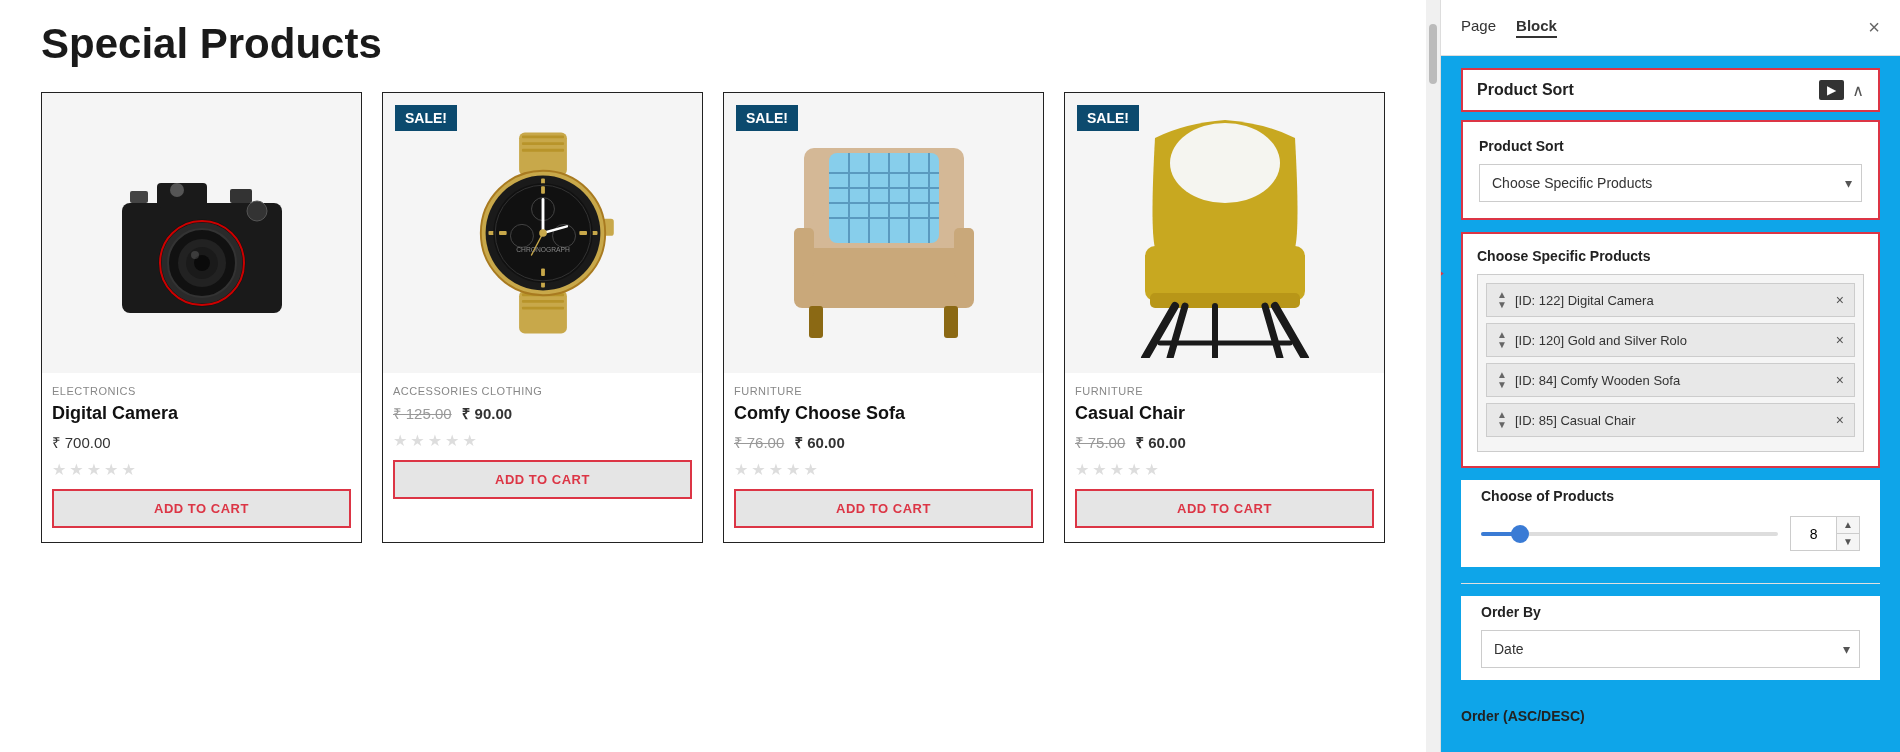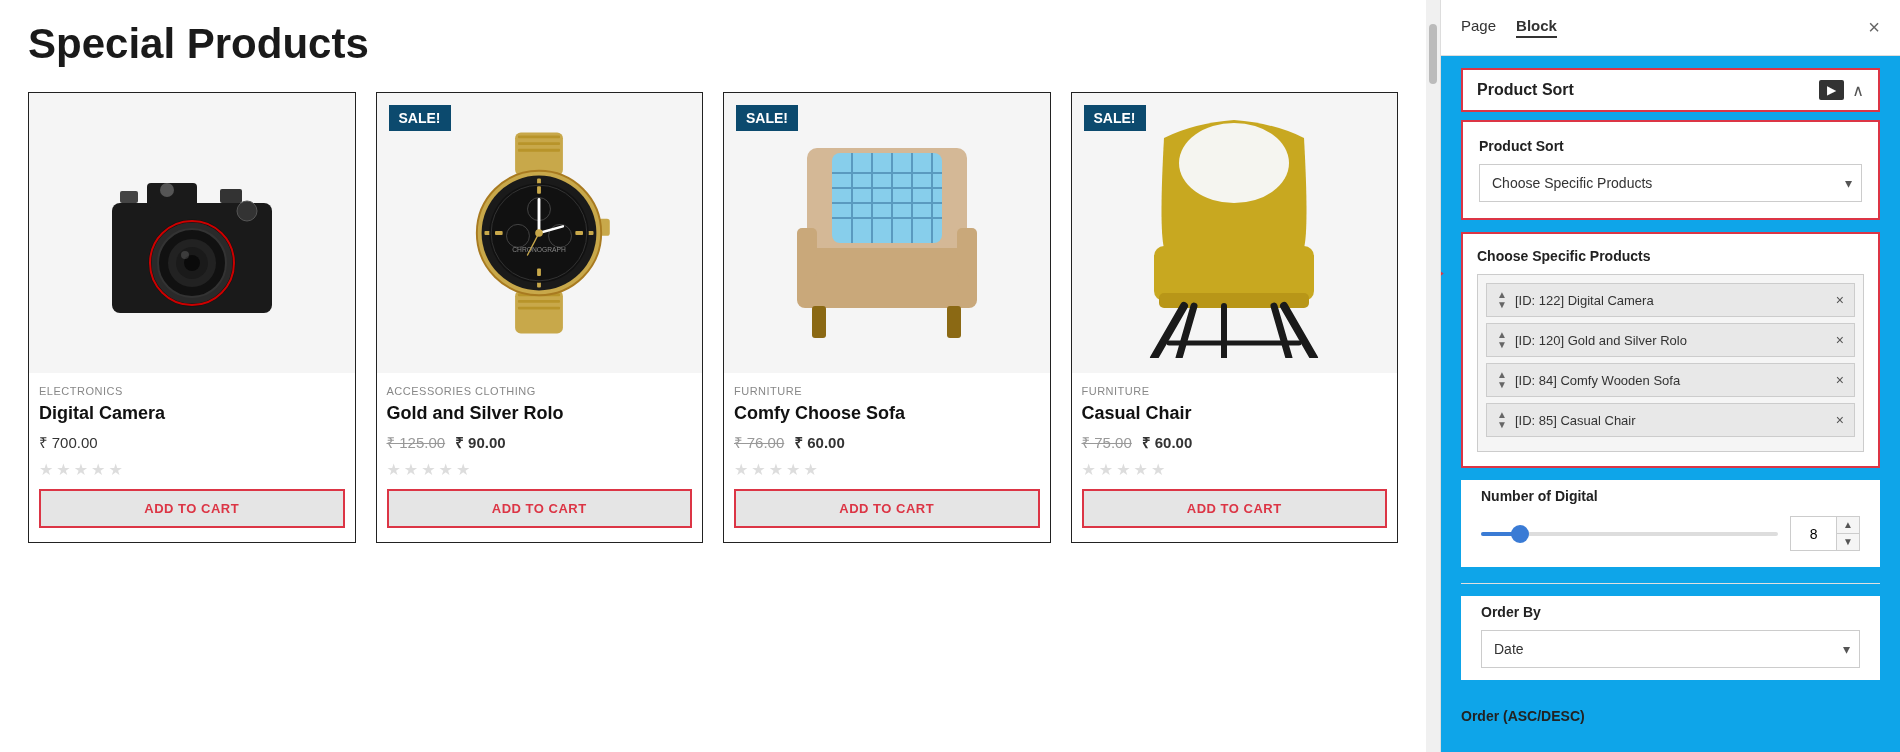--- a/index.html
+++ b/index.html
@@ -1,21 +1,21 @@
 <!DOCTYPE html>
 <html><head>
   <meta charset="utf-8">
   <style>
     * { box-sizing: border-box; margin: 0; padding: 0; }
     body { font-family: Arial, sans-serif; background: #fff; display: flex; width: 1900px; height: 752px; overflow: hidden; }
 
     
     .main-content {
       flex: 1;
-      padding: 20px 28px;
+      padding: 20px 41px;
       overflow: hidden;
       position: relative;
     }
 
     .page-title {
       font-size: 42px;
       font-weight: 900;
       color: #1a1a1a;
       margin-bottom: 24px;
     }
@@ -517,21 +517,20 @@
           <line x1="90" y1="115" x2="115" y2="108" stroke="#fff" stroke-width="2.5" stroke-linecap="round"></line>
           <line x1="90" y1="115" x2="78" y2="138" stroke="#c8a84a" stroke-width="1.5" stroke-linecap="round"></line>
 
           <circle cx="90" cy="115" r="4" fill="#c8a84a"></circle>
 
           <text x="90" y="135" text-anchor="middle" fill="#888" font-size="7" font-family="Arial">CHRONOGRAPH</text>
         </svg>
       </div>
       <div class="product-info">
         <div class="product-category">ACCESSORIES  CLOTHING</div>
-        <div class="product-name">Gold and Silver Rolo</div>
         <div class="product-price">
           <span class="price-original">₹ 125.00</span>
           <span class="price-sale">₹ 90.00</span>
         </div>
         <div class="stars">
           <span class="star">★</span>
           <span class="star">★</span>
           <span class="star">★</span>
           <span class="star">★</span>
           <span class="star">★</span>
@@ -708,21 +707,21 @@
           <span>▲</span>
           <span>▼</span>
         </div>
         <span>[ID: 85] Casual Chair</span>
         <span class="tag-remove">×</span>
       </div>
     </div>
   </div>
 
   <div class="section-block" style="padding: 0 20px 16px;">
-    <div class="section-block-label">Number of Digital</div>
+    <div class="section-block-label">Choose of Products</div>
     <div class="slider-row">
       <div class="slider-wrapper">
         <div class="slider-track">
           <div class="slider-fill"></div>
           <div class="slider-thumb"></div>
         </div>
       </div>
       <div class="number-input-wrapper">
         <input type="text" class="number-input" value="8" style="">
         <div class="number-arrows">

